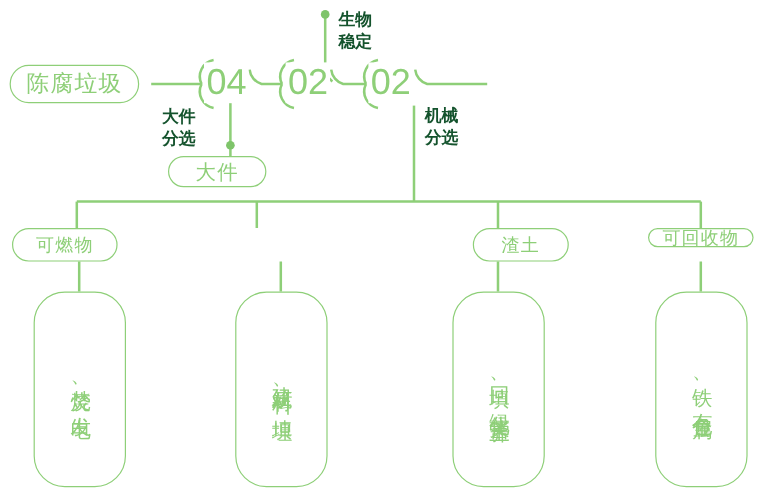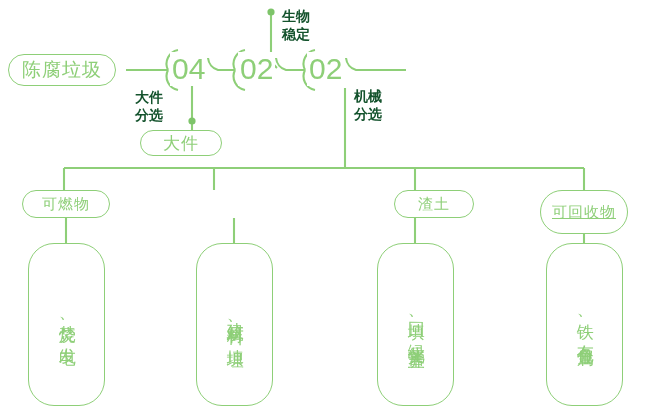--- a/index.html
+++ b/index.html
@@ -141,27 +141,27 @@
 稳定</div>
   <div class="anno" style="left:135px; top:89px;">大件
 分选</div>
   <div class="anno" style="left:354px; top:88px;">机械
 分选</div>
 
   <div class="pill pill-md" style="left:140px; top:130px; width:82px; height:26px;">
     <span>大件</span>
   </div>
 
-  <div class="pill pill-sm" style="left:22px; top:190px; width:88px; height:28px;">
+  <div class="pill pill-sm" style="left:10px; top:190px; width:88px; height:28px;">
     <span>可燃物</span>
   </div>
   <div class="pill pill-sm" style="left:394px; top:190px; width:80px; height:28px;">
     <span>渣土</span>
   </div>
-  <div class="pill pill-sm" style="left:540px; top:190px; width:88px; height:44px;text-decoration:underline;">
+  <div class="pill pill-sm" style="left:540px; top:190px; width:88px; height:16px;">
     <span>可回收物</span>
   </div>
 
   <div class="vbox" style="left:28px; top:243px; width:77px; height:163px;">
     <span class="vtext">焚烧、发电</span>
   </div>
 
   <div class="vbox" style="left:196px; top:243px; width:77px; height:163px;">
     <span class="vtext">建筑材料、填埋</span>
   </div>

